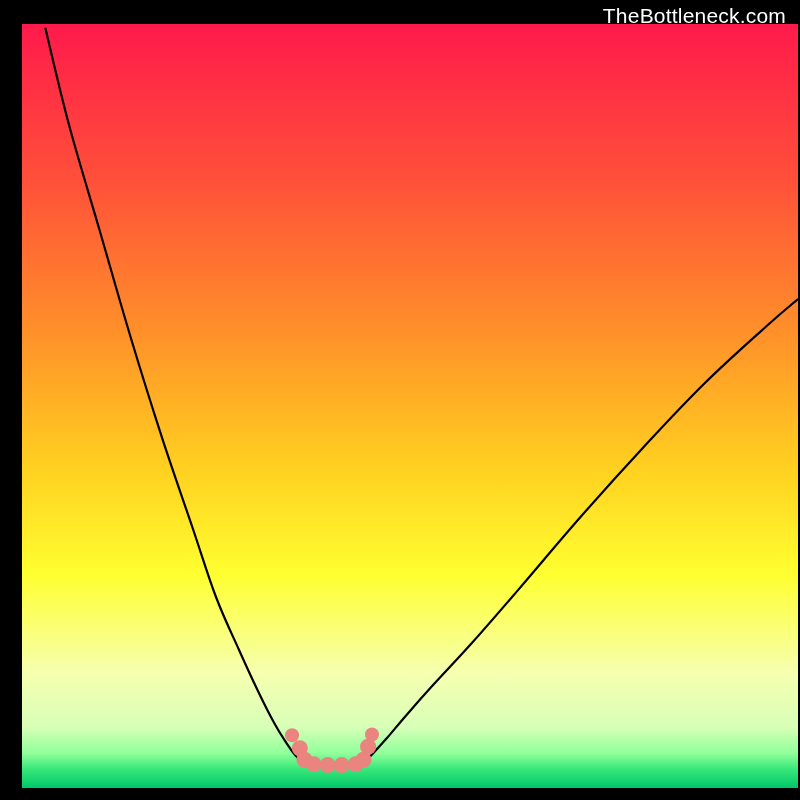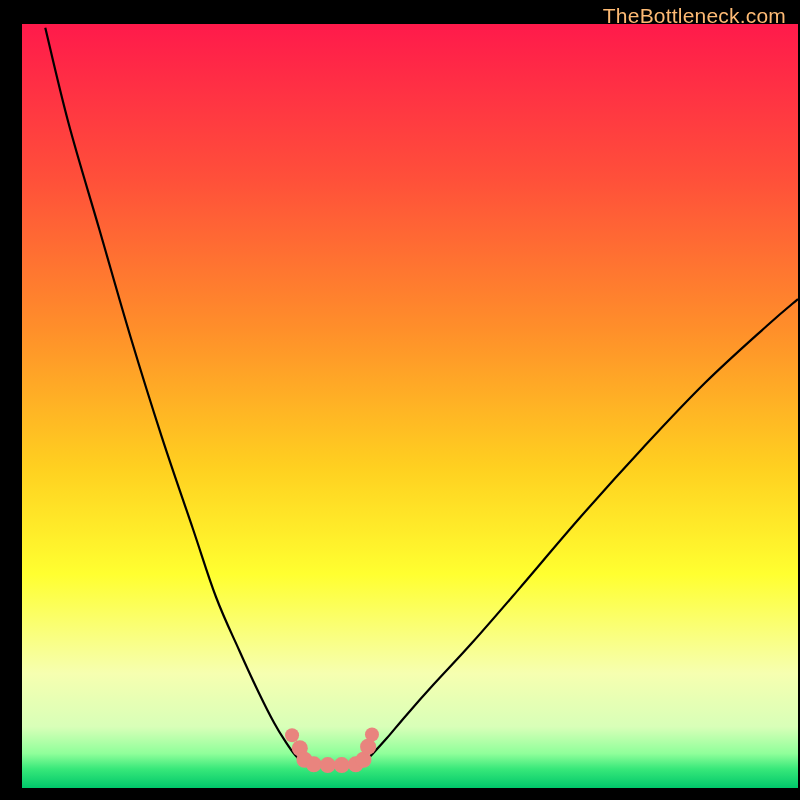--- a/index.html
+++ b/index.html
@@ -3,21 +3,21 @@
 <meta charset="utf-8">
 <style>
   html,body{margin:0;padding:0;width:800px;height:800px;background:#000;overflow:hidden}
   #wrap{position:relative;width:800px;height:800px}
   svg{position:absolute;top:0;left:0}
   #watermark{
     position:absolute;
     top:5px;
     right:14px;
     font:21px/1 Arial,Helvetica,sans-serif;
-    color:#fdba74;
+    color:#ffffff;
     letter-spacing:0.2px;
   }
 </style>
 </head>
 <body>
 <div id="wrap">
 
 <div id="watermark">TheBottleneck.com</div>
 
 <svg id="chart" width="800" height="800" viewBox="0 0 800 800">

